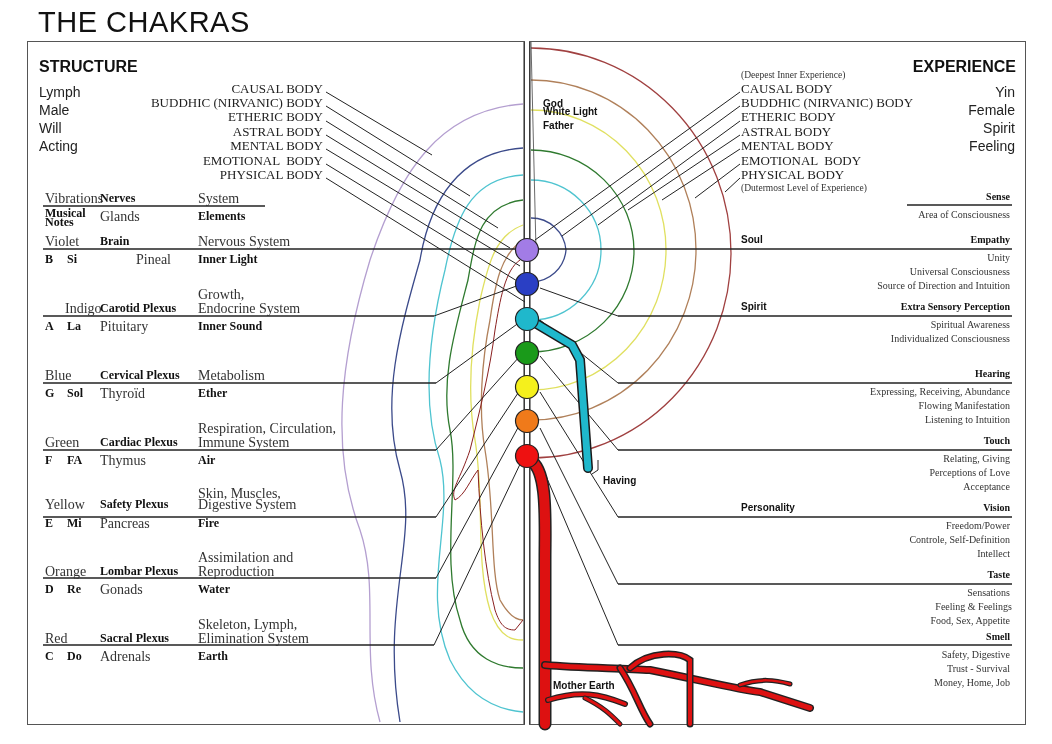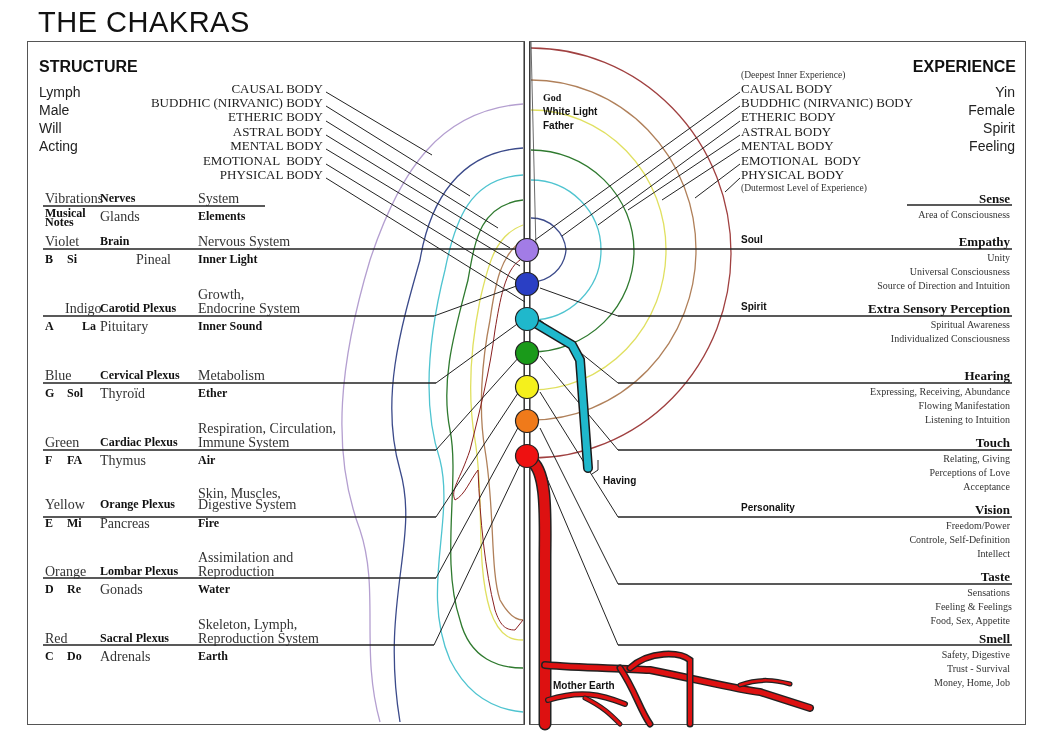--- a/index.html
+++ b/index.html
@@ -9,21 +9,21 @@
   .panel { position:absolute; border:1.5px solid #555; box-sizing:border-box; }
   .sans-b { font-family:"Liberation Sans", sans-serif; font-weight:bold; }
   .sans { font-family:"Liberation Sans", sans-serif; }
   .h-section { font-size:16px; color:#111; }
   .attr { font-size:14px; color:#222; line-height:18px; }
   .body-lbl { font-size:13px; line-height:14.5px; color:#222; }
   .tiny { font-size:9.5px; color:#333; }
   .cell { font-size:14px; color:#333; }
   .cellb { font-size:12px; font-weight:bold; color:#111; }
   .rtext { font-size:10px; color:#333; text-align:right; }
-  .rbold { font-size:13px; font-weight:bold; color:#111; text-align:right; }
+  .rbold { font-size:10px; font-weight:bold; color:#111; text-align:right; }
   .diag-lbl { font-family:"Liberation Sans", sans-serif; font-weight:bold; font-size:10px; color:#111; }
   svg { position:absolute; left:0; top:0; }
 </style>
 </head>
 <body>
 
 <div class="abs title">THE CHAKRAS</div>
 
 <div class="panel" style="left:27px; top:41px; width:498px; height:684px;"></div>
 <div class="panel" style="left:529px; top:41px; width:497px; height:684px;"></div>
@@ -172,21 +172,21 @@
 <div class="abs cellb" style="left:45px; top:252px;">B</div>
 <div class="abs cellb" style="left:67px; top:252px;">Si</div>
 <div class="abs cell" style="left:100px; top:252px;margin-left:36px;">Pineal</div>
 <div class="abs cellb" style="left:198px; top:252px;">Inner Light</div>
 
 <div class="abs cell" style="left:198px; top:287px;">Growth,</div>
 <div class="abs cell" style="left:45px; top:301px;margin-left:20px;">Indigo</div>
 <div class="abs cellb" style="left:100px; top:301px;">Carotid Plexus</div>
 <div class="abs cell" style="left:198px; top:301px;">Endocrine System</div>
 <div class="abs cellb" style="left:45px; top:319px;">A</div>
-<div class="abs cellb" style="left:82px; top:319px;">La</div>
+<div class="abs cellb" style="left:67px; top:319px;">La</div>
 <div class="abs cell" style="left:100px; top:319px;">Pituitary</div>
 <div class="abs cellb" style="left:198px; top:319px;">Inner Sound</div>
 
 <div class="abs cell" style="left:45px; top:368px;">Blue</div>
 <div class="abs cellb" style="left:100px; top:368px;">Cervical Plexus</div>
 <div class="abs cell" style="left:198px; top:368px;">Metabolism</div>
 <div class="abs cellb" style="left:45px; top:386px;">G</div>
 <div class="abs cellb" style="left:67px; top:386px;">Sol</div>
 <div class="abs cell" style="left:100px; top:386px;">Thyroïd</div>
 <div class="abs cellb" style="left:198px; top:386px;">Ether</div>
@@ -195,46 +195,46 @@
 <div class="abs cell" style="left:45px; top:435px;">Green</div>
 <div class="abs cellb" style="left:100px; top:435px;">Cardiac Plexus</div>
 <div class="abs cell" style="left:198px; top:435px;">Immune System</div>
 <div class="abs cellb" style="left:45px; top:453px;">F</div>
 <div class="abs cellb" style="left:67px; top:453px;">FA</div>
 <div class="abs cell" style="left:100px; top:453px;">Thymus</div>
 <div class="abs cellb" style="left:198px; top:453px;">Air</div>
 
 <div class="abs cell" style="left:198px; top:486px;">Skin, Muscles,</div>
 <div class="abs cell" style="left:45px; top:497px;">Yellow</div>
-<div class="abs cellb" style="left:100px; top:497px;">Orange Plexus</div>
+<div class="abs cellb" style="left:100px; top:497px;">Safety Plexus</div>
 <div class="abs cell" style="left:198px; top:497px;">Digestive System</div>
 <div class="abs cellb" style="left:45px; top:516px;">E</div>
 <div class="abs cellb" style="left:67px; top:516px;">Mi</div>
 <div class="abs cell" style="left:100px; top:516px;">Pancreas</div>
 <div class="abs cellb" style="left:198px; top:516px;">Fire</div>
 
 <div class="abs cell" style="left:198px; top:550px;">Assimilation and</div>
 <div class="abs cell" style="left:45px; top:564px;">Orange</div>
 <div class="abs cellb" style="left:100px; top:564px;">Lombar Plexus</div>
 <div class="abs cell" style="left:198px; top:564px;">Reproduction</div>
 <div class="abs cellb" style="left:45px; top:582px;">D</div>
 <div class="abs cellb" style="left:67px; top:582px;">Re</div>
 <div class="abs cell" style="left:100px; top:582px;">Gonads</div>
 <div class="abs cellb" style="left:198px; top:582px;">Water</div>
 
 <div class="abs cell" style="left:198px; top:617px;">Skeleton, Lymph,</div>
 <div class="abs cell" style="left:45px; top:631px;">Red</div>
 <div class="abs cellb" style="left:100px; top:631px;">Sacral Plexus</div>
-<div class="abs cell" style="left:198px; top:631px;">Reproduction System</div>
+<div class="abs cell" style="left:198px; top:631px;">Elimination System</div>
 <div class="abs cellb" style="left:45px; top:649px;">C</div>
 <div class="abs cellb" style="left:67px; top:649px;">Do</div>
 <div class="abs cell" style="left:100px; top:649px;">Adrenals</div>
 <div class="abs cellb" style="left:198px; top:649px;">Earth</div>
 
-<div class="abs diag-lbl" style="left:543px; top:92px;font-family:Liberation Serif, serif;">God</div>
+<div class="abs diag-lbl" style="left:543px; top:98px;">God</div>
 <div class="abs diag-lbl" style="left:543px; top:106px;">White Light</div>
 <div class="abs diag-lbl" style="left:543px; top:120px;">Father</div>
 <div class="abs diag-lbl" style="left:603px; top:475px;">Having</div>
 <div class="abs diag-lbl" style="left:553px; top:680px;">Mother Earth</div>
 
 <div class="abs sans-b h-section" style="right:36px; top:58px;">EXPERIENCE</div>
 <div class="abs sans attr" style="right:37px; top:83px;">Yin</div>
 <div class="abs sans attr" style="right:37px; top:101px;">Female</div>
 <div class="abs sans attr" style="right:37px; top:119px;">Spirit</div>
 <div class="abs sans attr" style="right:37px; top:137px;">Feeling</div>

